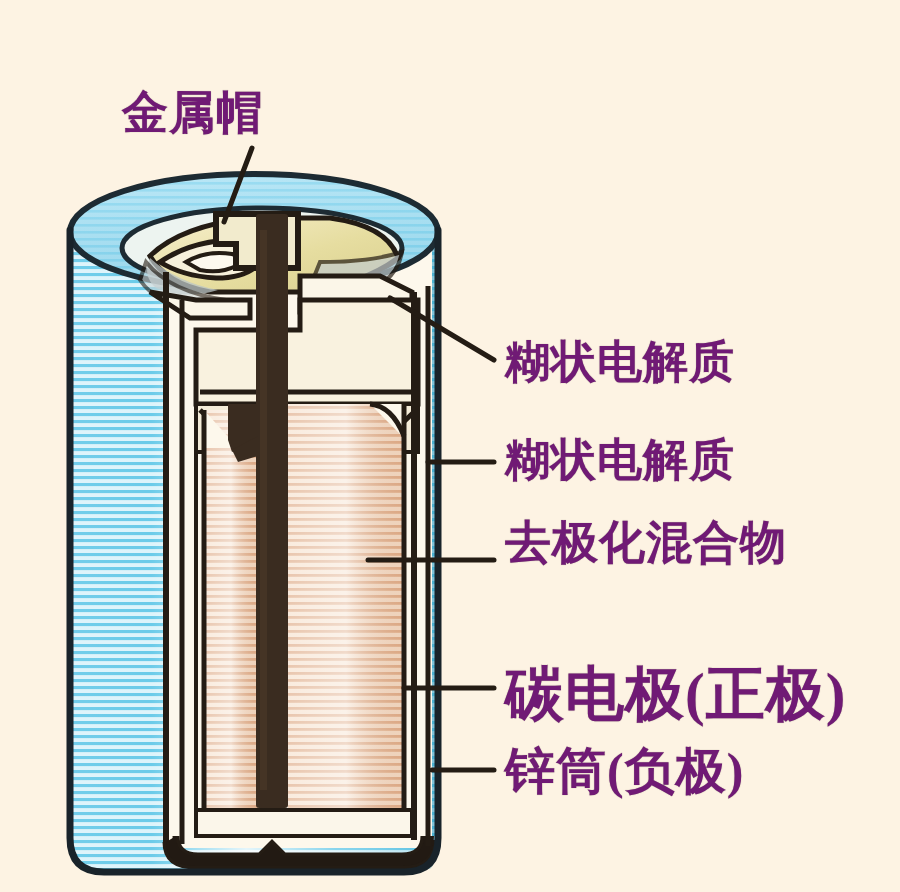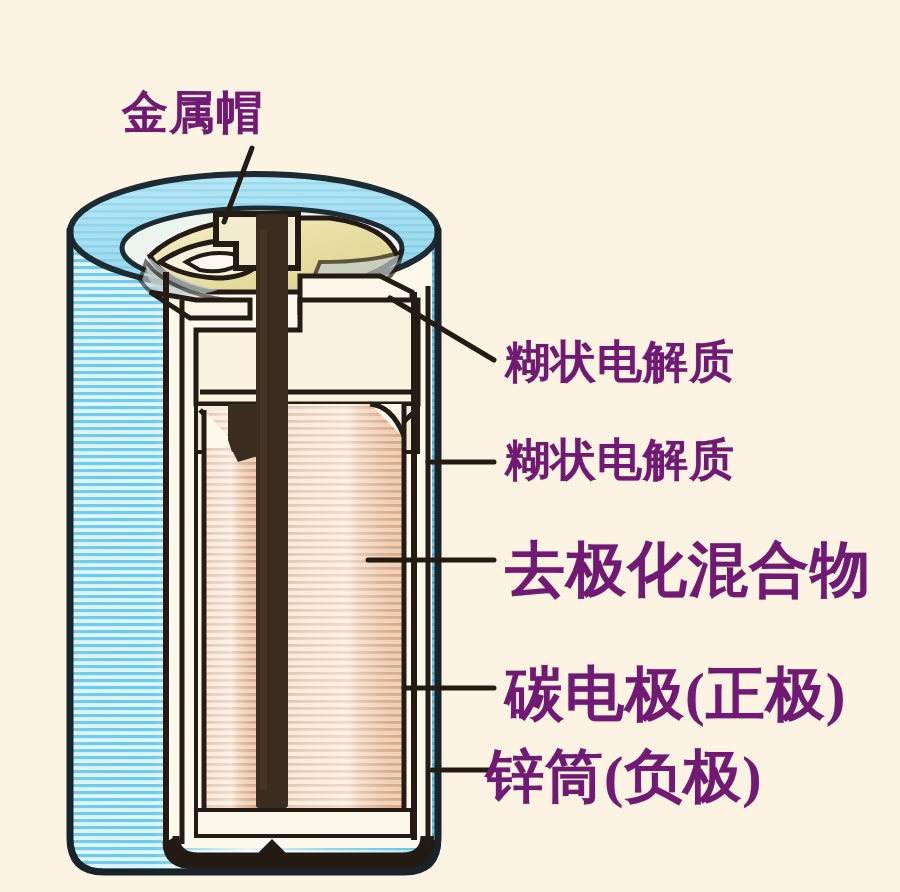--- a/index.html
+++ b/index.html
@@ -18,23 +18,23 @@
     color:#701a75;
     font-family:Liberation Serif, serif;
     font-weight:700;
     white-space:nowrap;
     letter-spacing:1px;
     text-shadow:0 0 1px rgba(40,28,18,.45);
   }
   #lbl-cap{left:122px;top:82px;font-size:46px;}
   #lbl-seal{left:505px;top:332px;font-size:45px;}
   #lbl-electrolyte{left:505px;top:430px;font-size:45px;}
-  #lbl-depol{left:505px;top:530px;font-size:60px;}
+  #lbl-depol{left:505px;top:512px;font-size:46px;}
   #lbl-carbon{left:505px;top:655px;font-size:59px;}
-  #lbl-zinc{left:486px;top:738px;font-size:58px;}
+  #lbl-zinc{left:505px;top:738px;font-size:50px;}
 </style>
 </head>
 <body>
 
 <div id="stage">
 
   <svg id="diagram" viewBox="0 0 900 892" xmlns="http://www.w3.org/2000/svg">
     <defs>
 
       <pattern id="hatchBlue" width="6" height="7" patternUnits="userSpaceOnUse">

